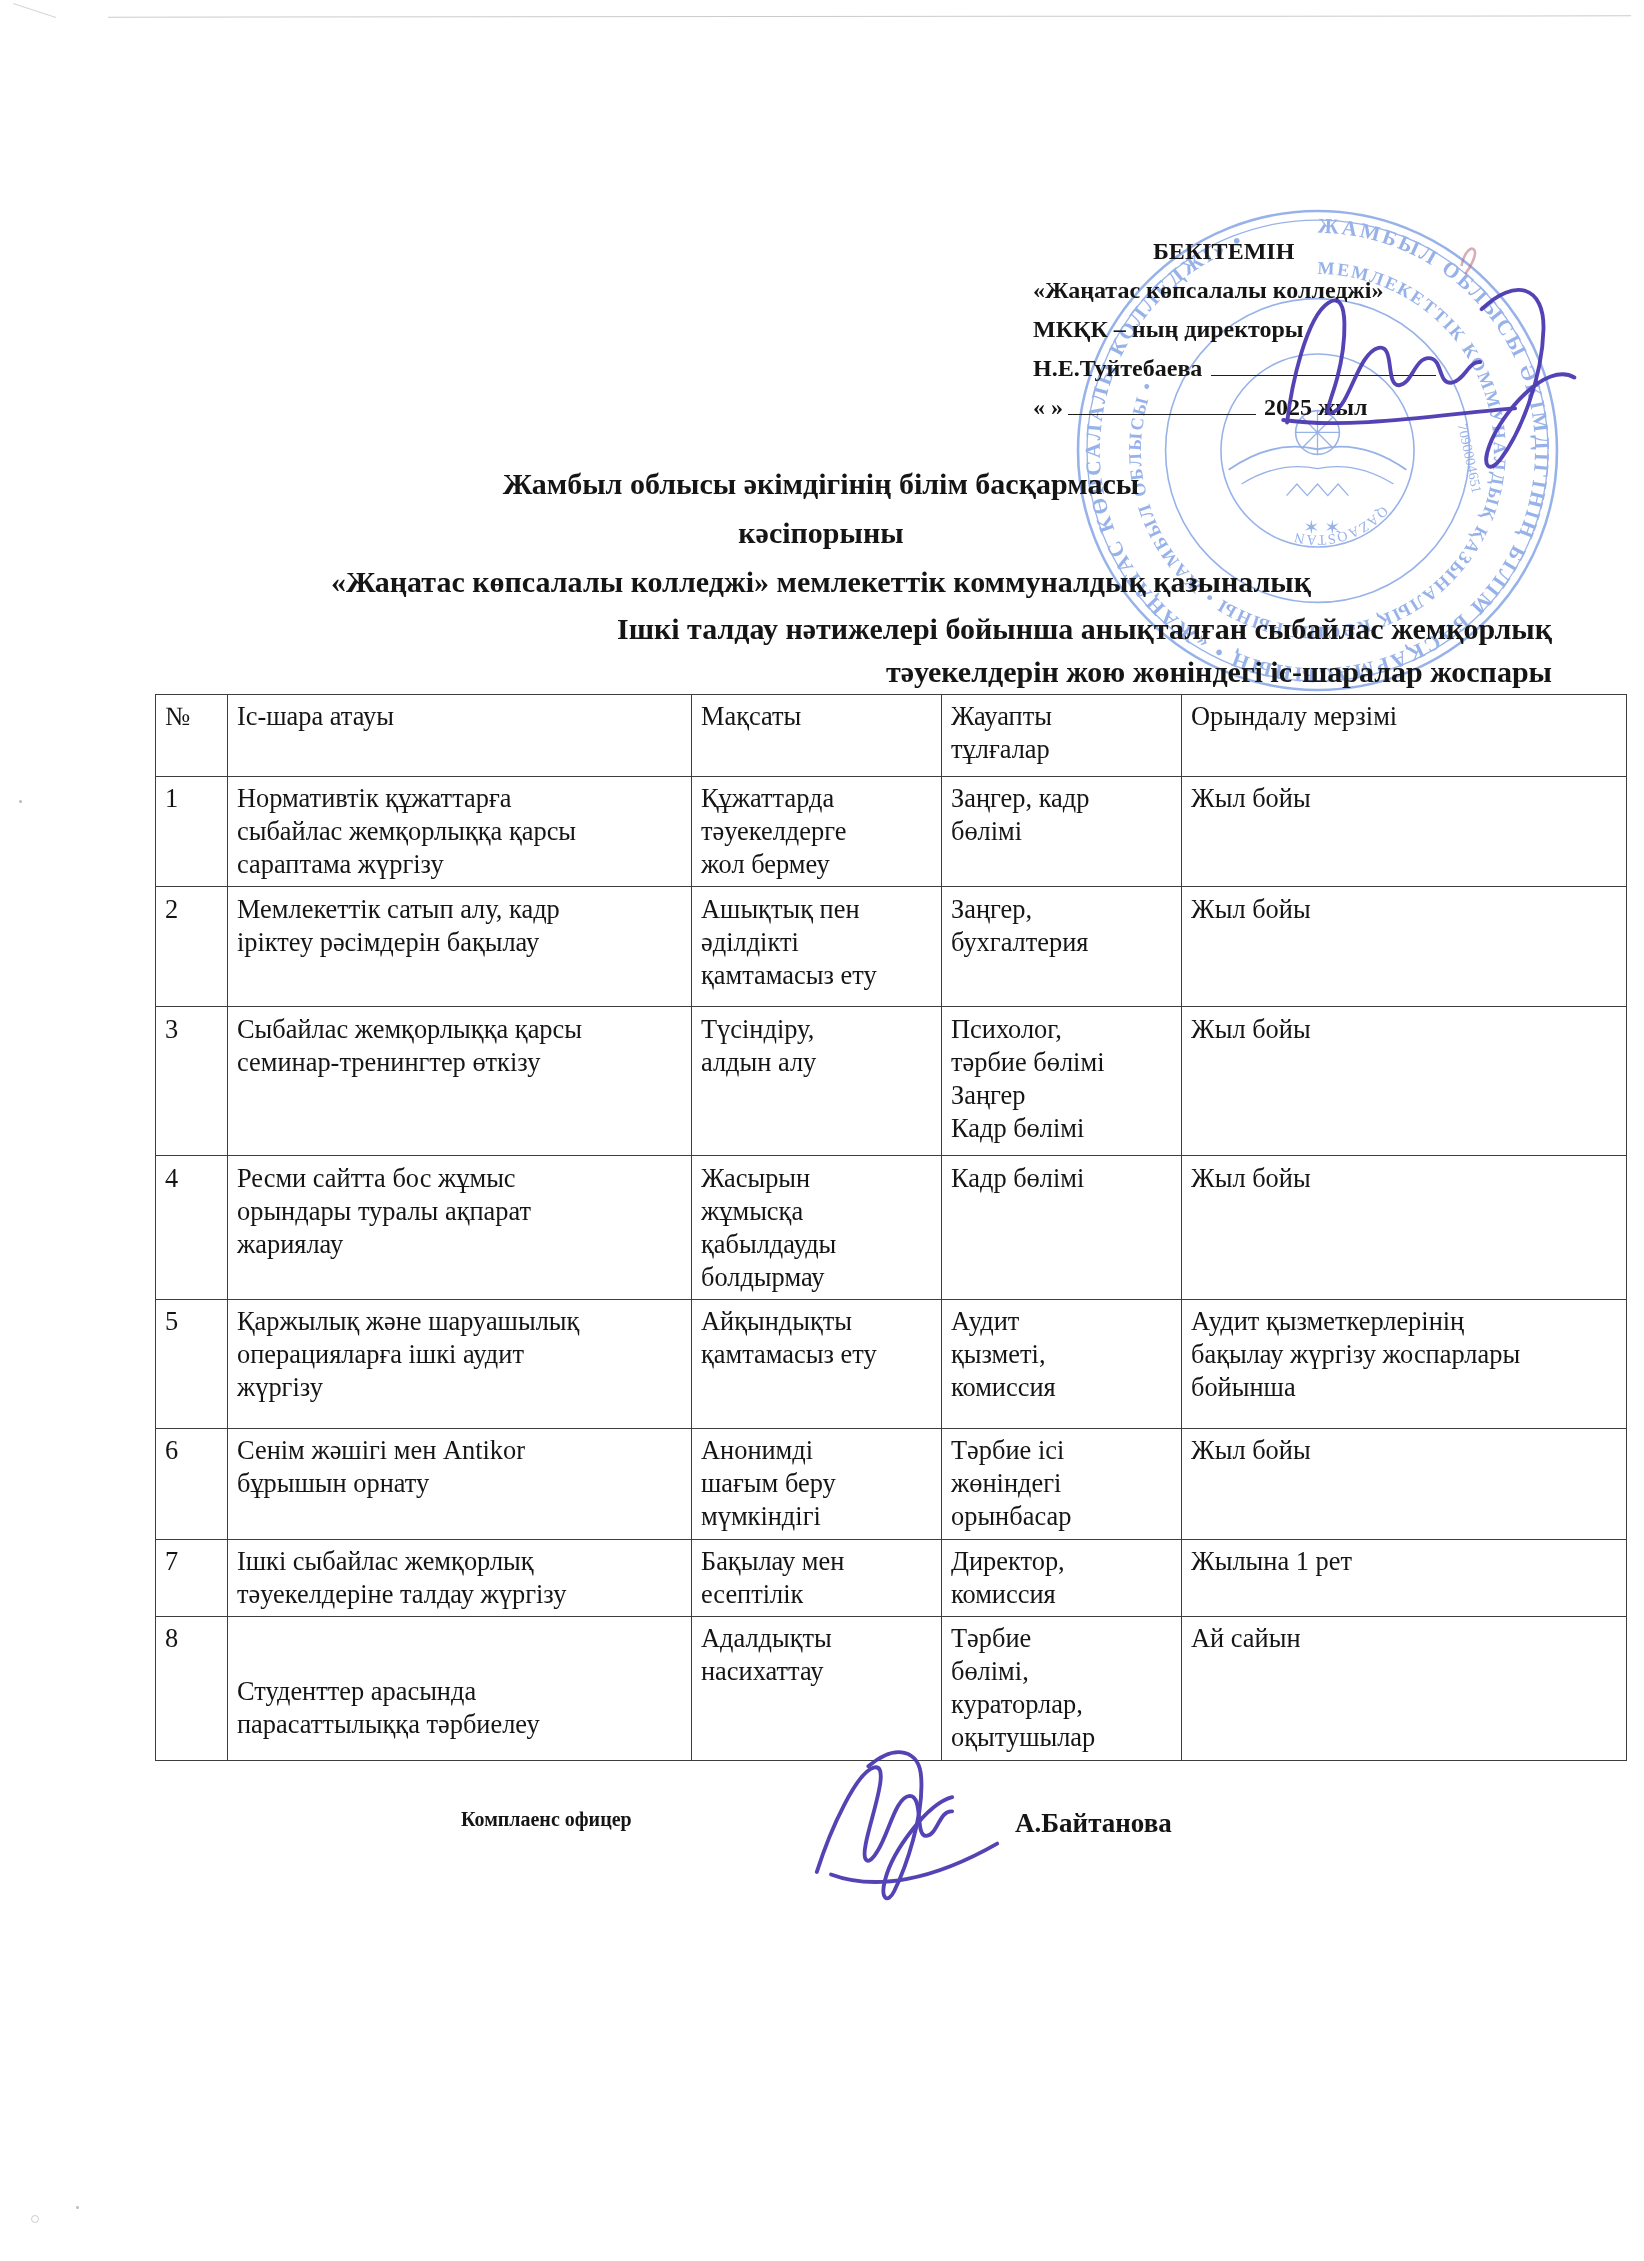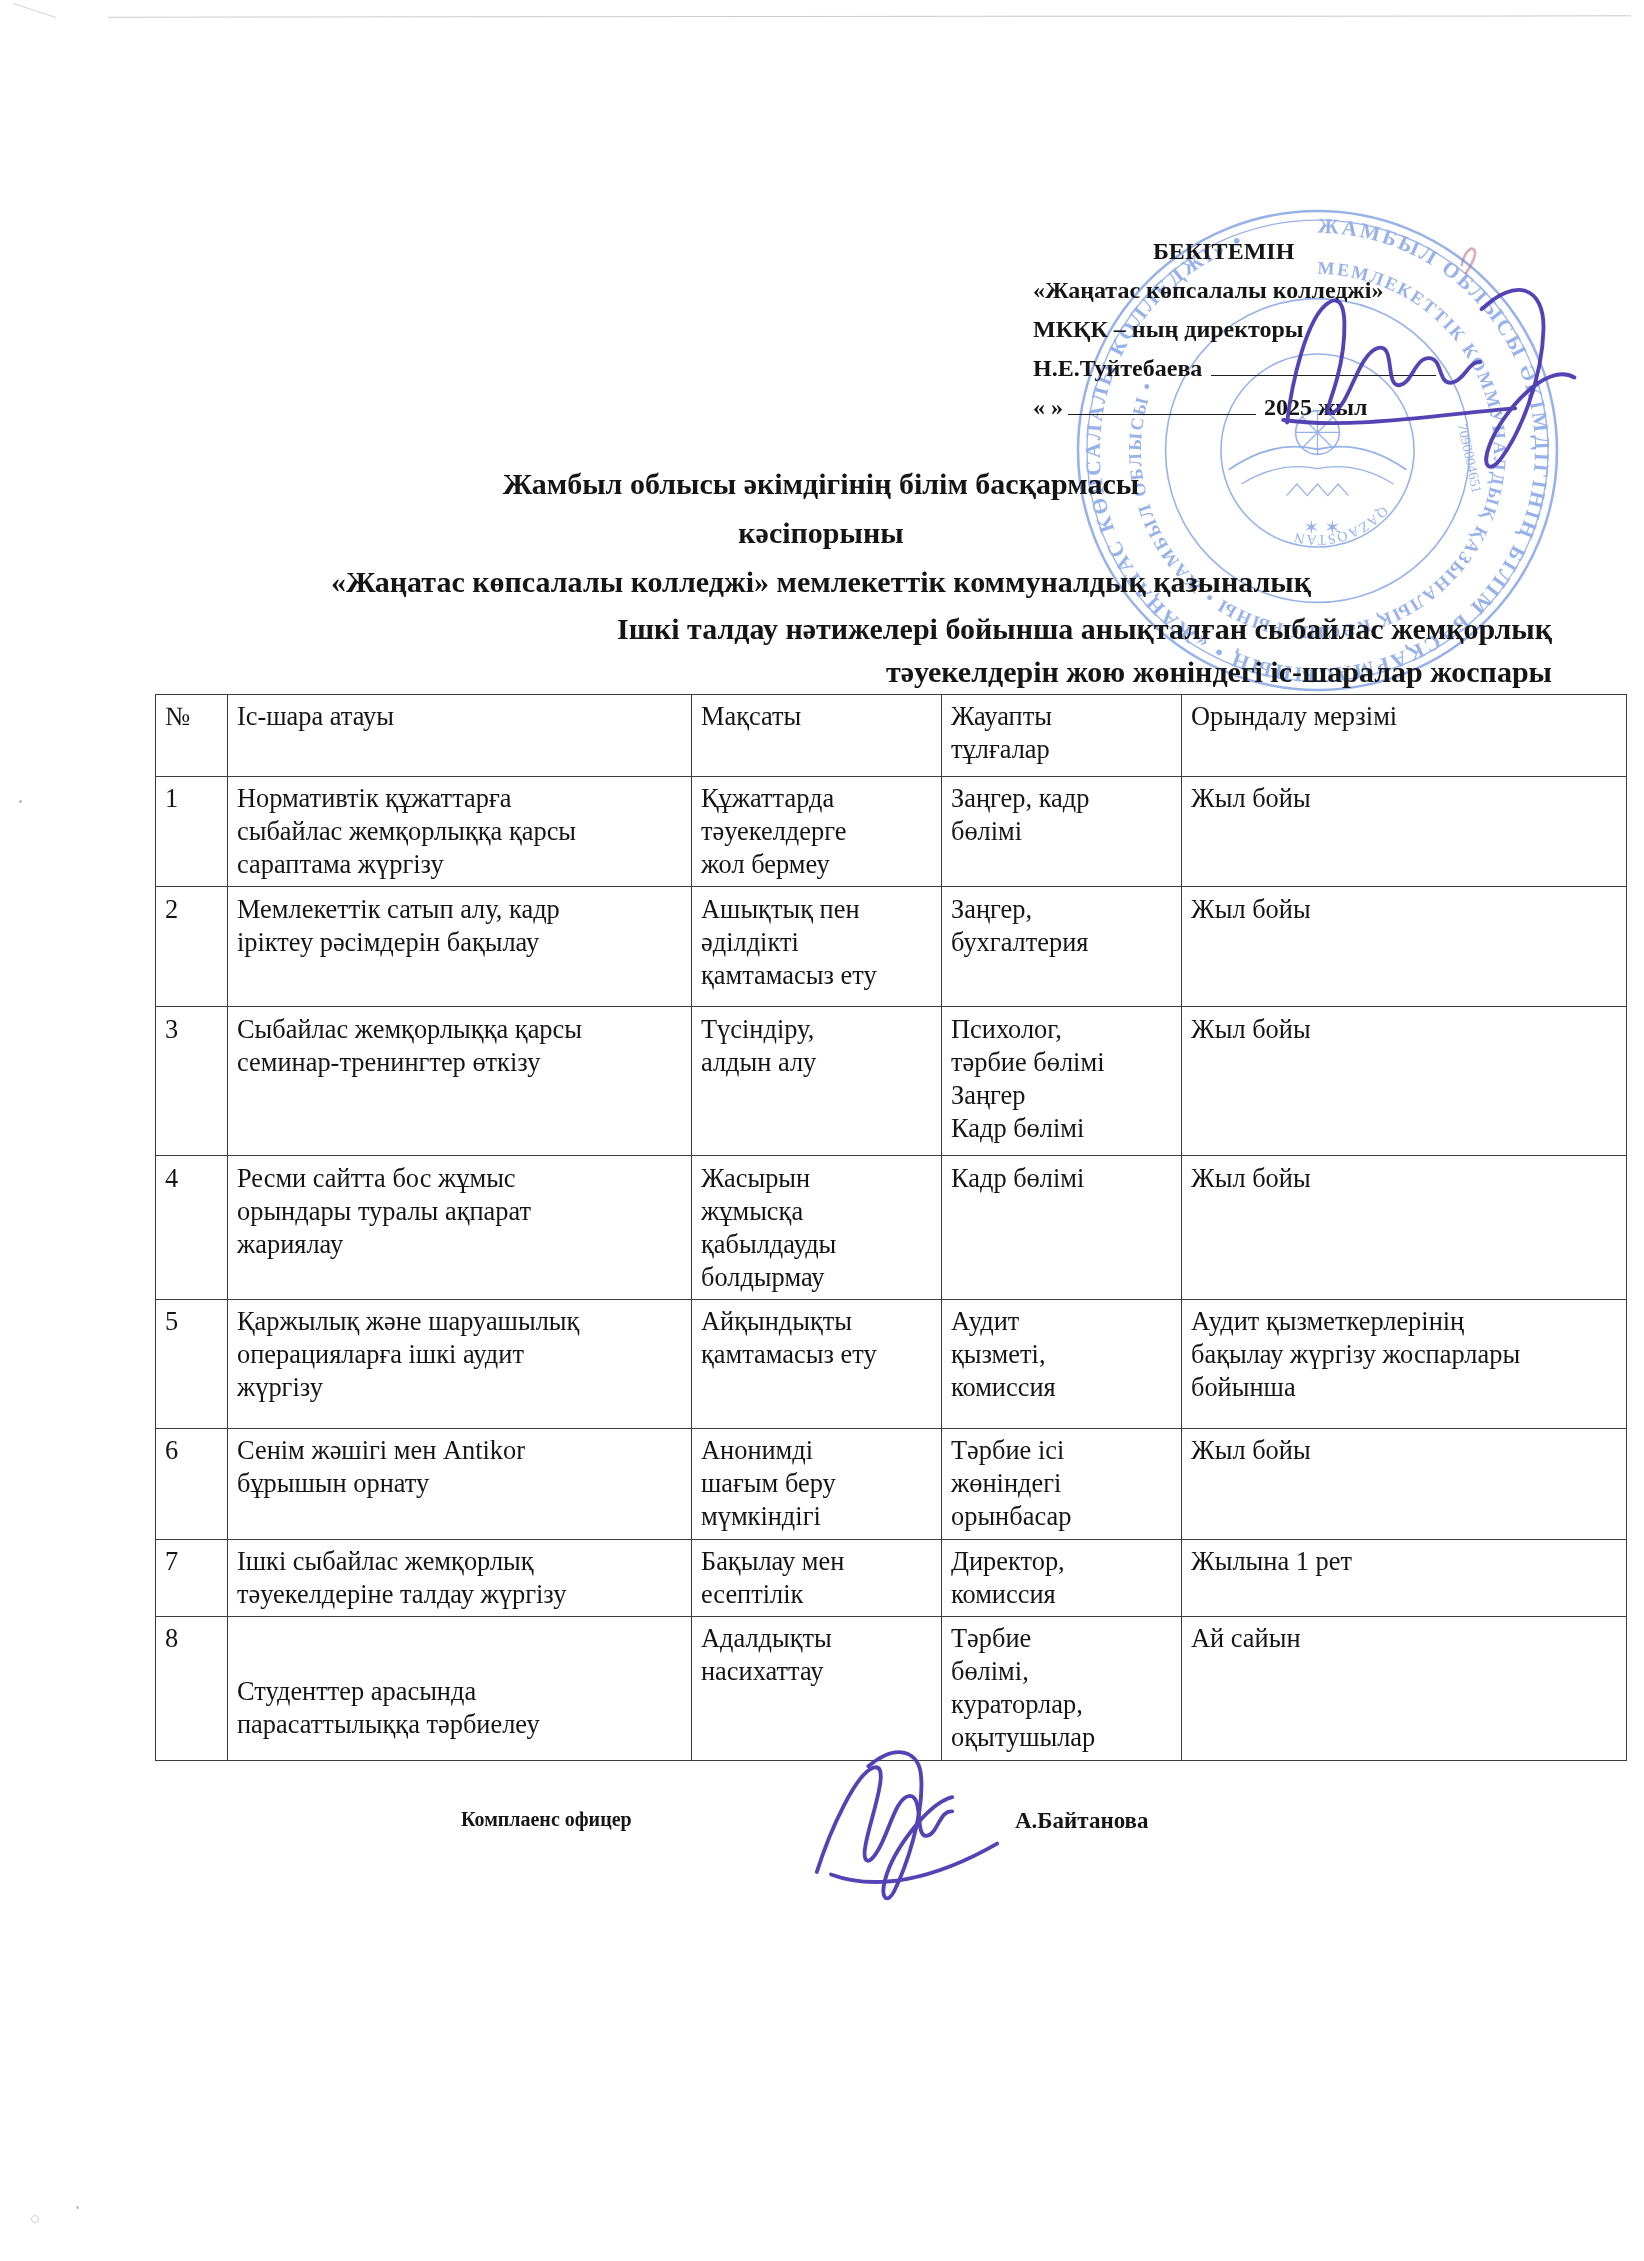--- a/index.html
+++ b/index.html
@@ -56,21 +56,21 @@
   table.plan tbody tr:nth-child(2) td{height:120px;}
   table.plan tbody tr:nth-child(3) td{height:149px;}
   table.plan tbody tr:nth-child(4) td{height:122px;}
   table.plan tbody tr:nth-child(5) td{height:129px;}
   table.plan tbody tr:nth-child(6) td{height:111px;}
   table.plan tbody tr:nth-child(7) td{height:76px;}
   table.plan tbody tr:nth-child(8) td{height:139px;}
   table.plan td.r7.c1{padding-top:58px;}
   
   .footer-role{position:absolute;left:461px;top:1808px;font-size:20px;font-weight:bold;z-index:2;}
-  .footer-name{position:absolute;left:1015px;top:1808px;font-size:23px;font-weight:bold;z-index:2;}
+  .footer-name{position:absolute;left:1015px;top:1808px;font-size:27px;font-weight:bold;z-index:2;}
   .ink{position:absolute;left:0;top:0;width:1644px;height:2261px;z-index:3;pointer-events:none;}
 </style>
 </head>
 <body>
 
 <div id="page">
 
   <div class="scan-line-top"></div>
   <div class="scan-scratch"></div>
   <div class="speck1"></div>

